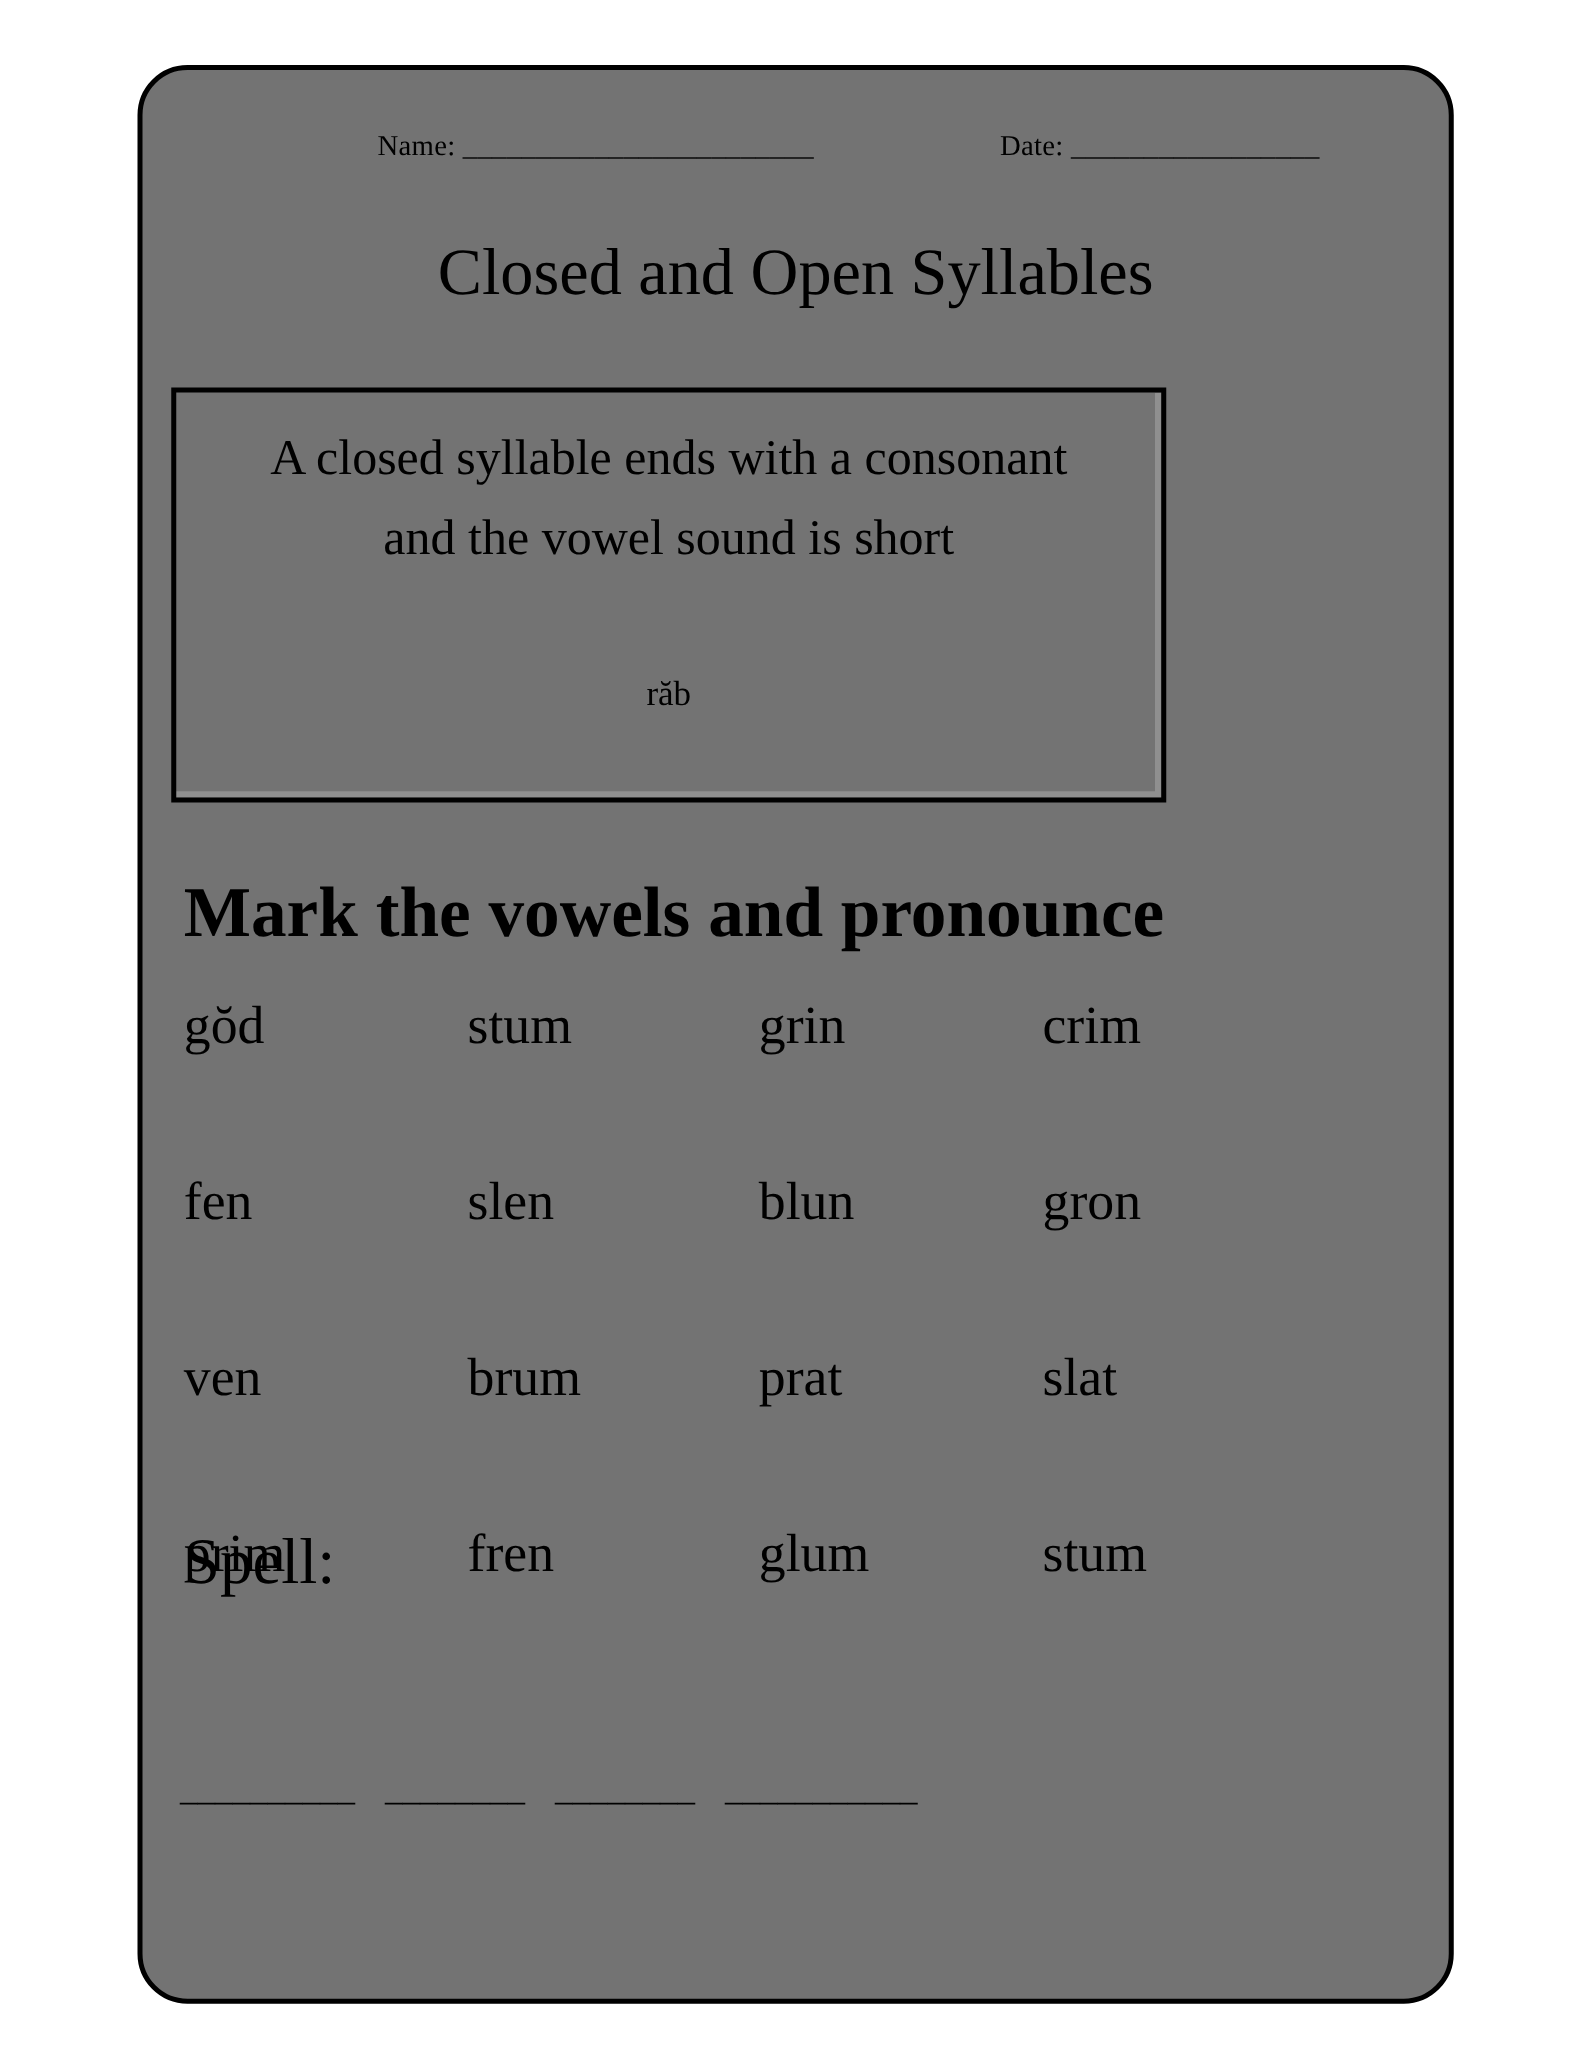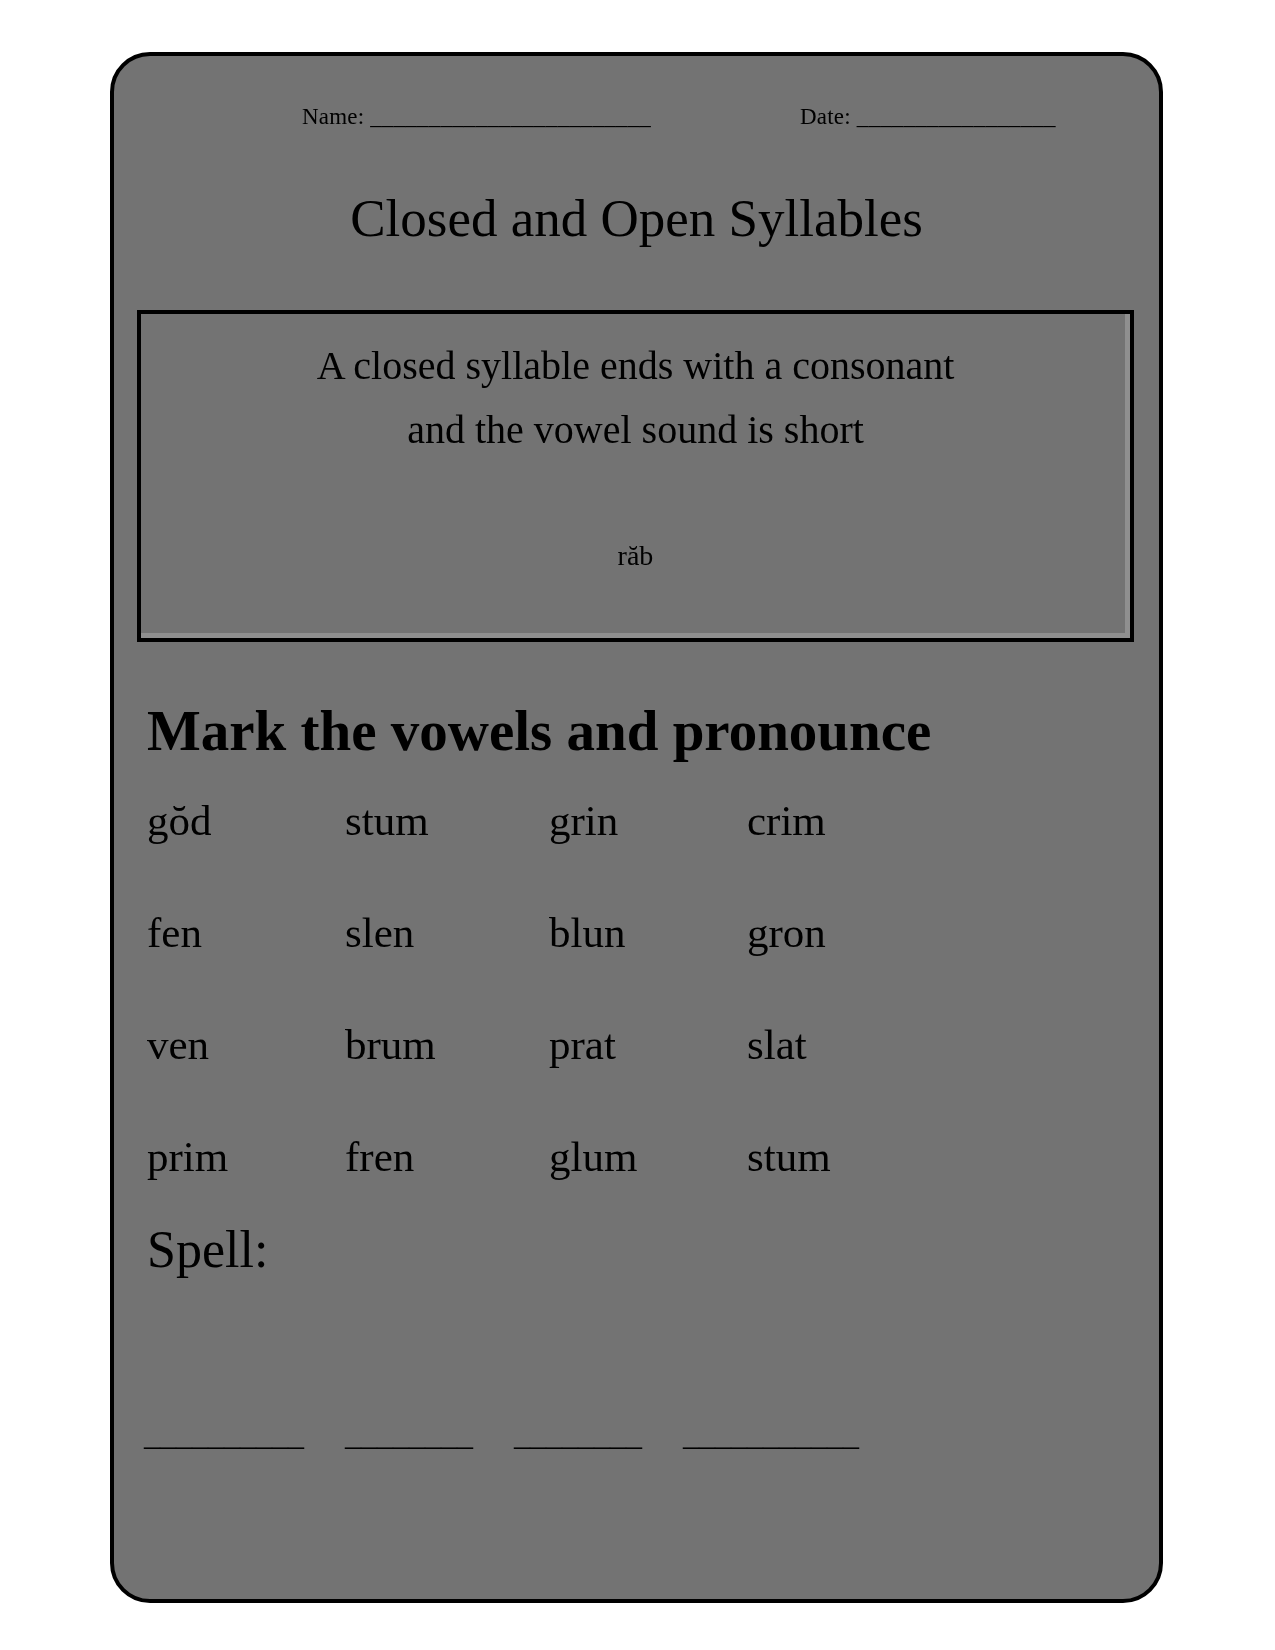--- a/index.html
+++ b/index.html
@@ -32,21 +32,21 @@
     position: absolute;
     top: 132px; left: 0;
     width: 100%;
     text-align: center;
     font-size: 53px;
     font-weight: normal;
   }
   .definition-box {
     position: absolute;
     left: 23px; top: 254px;
-    width: 997px; height: 332px;
+    width: 796px; height: 332px;
     border: 4px solid #000;
     box-shadow: inset -5px -5px 0 0 #8f8f8f;
     text-align: center;
     padding-top: 20px;
     font-size: 40px;
     line-height: 64px;
   }
   .example-word {
     display: block;
     margin-top: 62px;
@@ -58,33 +58,34 @@
     font-size: 57px;
     font-weight: bold;
   }
   .word-grid {
     position: absolute;
     left: 33px; top: 740px;
     display: grid;
     grid-template-columns: 198px 204px 198px auto;
     grid-auto-rows: 112px;
     font-size: 43px;
+    gap: 29px;
   }
   .word-cell { white-space: nowrap; }
   .spell-label {
     position: absolute;
     left: 33px; top: 1164px;
     font-size: 52px;
   }
   .spell-blanks {
     position: absolute;
     left: 30px; top: 1360px;
     display: flex;
-    gap: 41px;
-    font-size: 32px;
+    gap: 24px;
+    font-size: 28px;
     white-space: nowrap;
   }
 </style>
 </head>
 <body>
 
 <div class="sheet">
 
   <div class="header-field name-field">
     <span>Name:</span>

